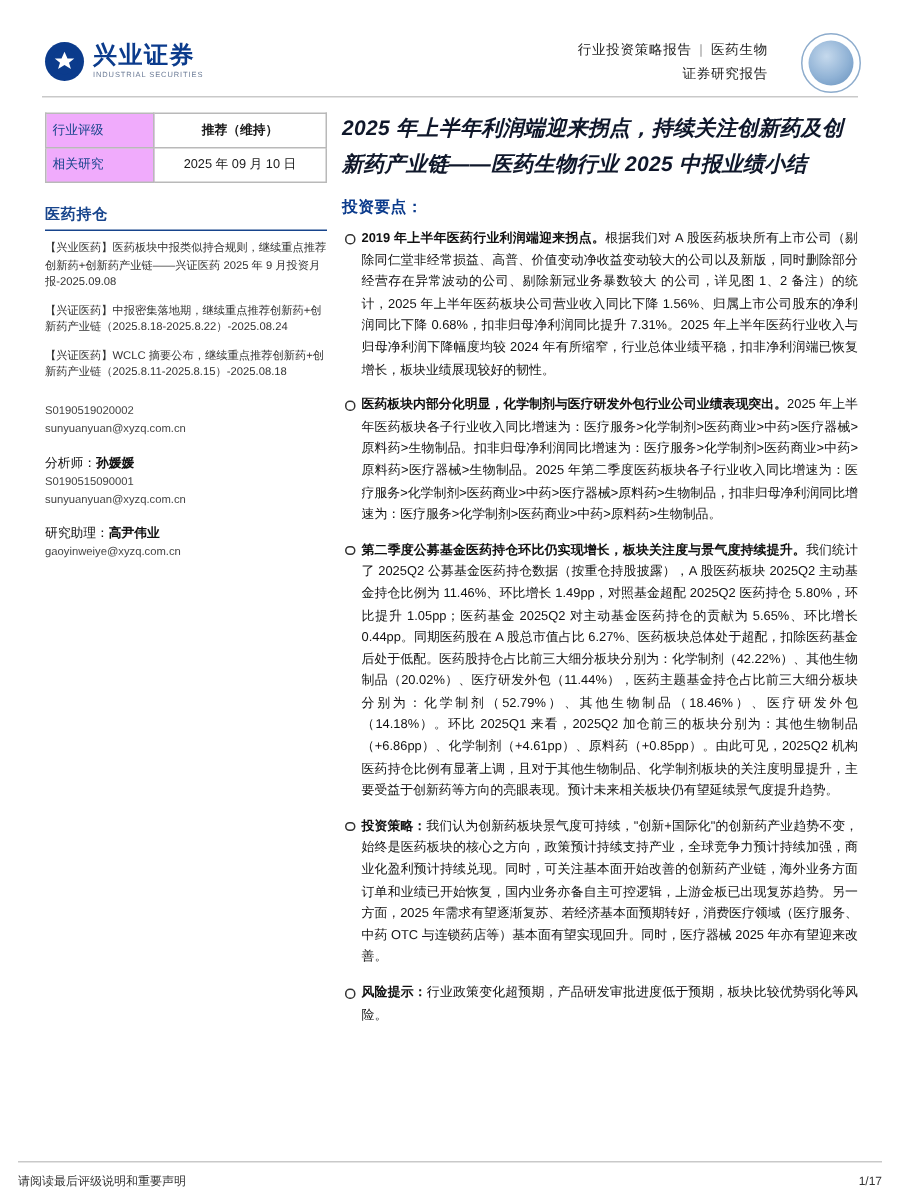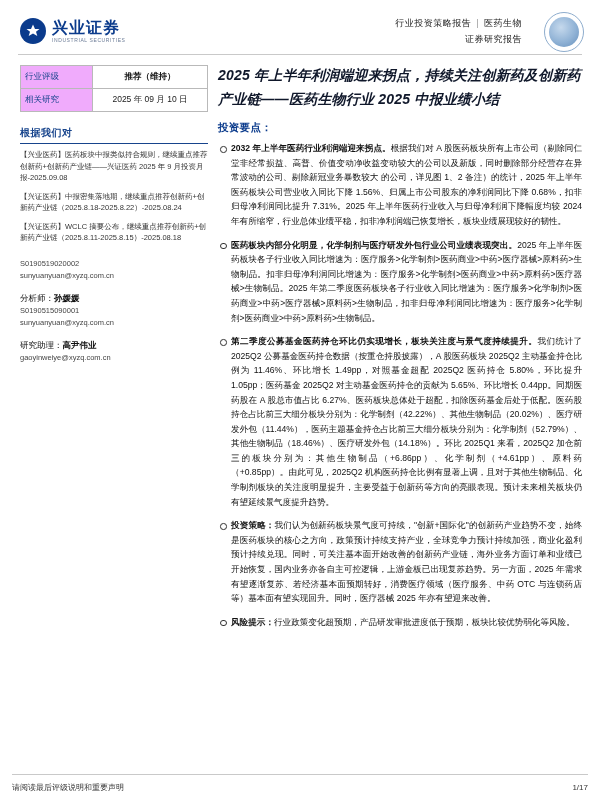--- a/index.html
+++ b/index.html
@@ -6,21 +6,21 @@
   html, body { margin: 0; padding: 0; }
   body {
     width: 600px;
     height: 800px;
     background: #ffffff;
     font-family: "Liberation Sans", sans-serif;
     color: #1a1a1a;
     position: relative;
     overflow: hidden;
   }
-  .page { width: 600px; height: 800px; position: relative; padding: 8px; }
+  .page { width: 600px; height: 800px; position: relative; padding: 18px; }
 
   
   .header {
     height: 46px;
     display: flex;
     align-items: center;
     padding: 0 10px 0 12px;
     position: relative;
   }
   .logo-block { display: flex; align-items: center; gap: 6px; width: 205px; }
@@ -164,21 +164,21 @@
             <td class="val b">推荐（维持）</td>
           </tr>
           <tr>
             <td class="lbl">相关研究</td>
             <td class="val">2025 年 09 月 10 日</td>
           </tr>
         </tbody>
       </table>
 
       <div class="lblock">
-        <div class="lblock-title">根据我们对</div>
+        <div class="lblock-title">医药持仓</div>
         <div class="lblock-rule"></div>
         <div class="related-item">【兴业医药】医药板块中报类似持合规则，继续重点推荐创新药+创新药产业链——兴证医药 2025 年 9 月投资月报-2025.09.08</div>
         <div class="related-item">【兴证医药】中报密集落地期，继续重点推荐创新药+创新药产业链（2025.8.18-2025.8.22）-2025.08.24</div>
         <div class="related-item">【兴证医药】WCLC 摘要公布，继续重点推荐创新药+创新药产业链（2025.8.11-2025.8.15）-2025.08.18</div>
       </div>
 
       <div class="lblock">
         <div class="analyst">
           <div class="an-sub">S0190519020002</div>
           <div class="an-mail">sunyuanyuan@xyzq.com.cn</div>
@@ -194,21 +194,21 @@
         </div>
       </div>
 
     </div>
 
     <div class="right-col">
       <div class="doc-title">2025 年上半年利润端迎来拐点，持续关注创新药及创新药产业链——医药生物行业 2025 中报业绩小结</div>
       <div class="sec-title">投资要点：</div>
 
       <ul class="points">
-        <li><b>2032 年上半年医药行业利润端迎来拐点。</b>根据我们对 A 股医药板块所有上市公司（剔除同仁堂非经常损益、高普、价值变动净收益变动较大的公司以及新版，同时删除部分经营存在异常波动的公司、剔除新冠业务暴数较大 的公司，详见图 1、2 备注）的统计，2025 年上半年医药板块公司营业收入同比下降 1.56%、归属上市公司股东的净利润同比下降 0.68%，扣非归母净利润同比提升 7.31%。2025 年上半年医药行业收入与归母净利润下降幅度均较 2024 年有所缩窄，行业总体业绩平稳，扣非净利润端已恢复增长，板块业绩展现较好的韧性。</li>
+        <li><b>2019 年上半年医药行业利润端迎来拐点。</b>根据我们对 A 股医药板块所有上市公司（剔除同仁堂非经常损益、高普、价值变动净收益变动较大的公司以及新版，同时删除部分经营存在异常波动的公司、剔除新冠业务暴数较大 的公司，详见图 1、2 备注）的统计，2025 年上半年医药板块公司营业收入同比下降 1.56%、归属上市公司股东的净利润同比下降 0.68%，扣非归母净利润同比提升 7.31%。2025 年上半年医药行业收入与归母净利润下降幅度均较 2024 年有所缩窄，行业总体业绩平稳，扣非净利润端已恢复增长，板块业绩展现较好的韧性。</li>
         <li><b>医药板块内部分化明显，化学制剂与医疗研发外包行业公司业绩表现突出。</b>2025 年上半年医药板块各子行业收入同比增速为：医疗服务&gt;化学制剂&gt;医药商业&gt;中药&gt;医疗器械&gt;原料药&gt;生物制品。扣非归母净利润同比增速为：医疗服务&gt;化学制剂&gt;医药商业&gt;中药&gt;原料药&gt;医疗器械&gt;生物制品。2025 年第二季度医药板块各子行业收入同比增速为：医疗服务&gt;化学制剂&gt;医药商业&gt;中药&gt;医疗器械&gt;原料药&gt;生物制品，扣非归母净利润同比增速为：医疗服务&gt;化学制剂&gt;医药商业&gt;中药&gt;原料药&gt;生物制品。</li>
         <li><b>第二季度公募基金医药持仓环比仍实现增长，板块关注度与景气度持续提升。</b>我们统计了 2025Q2 公募基金医药持仓数据（按重仓持股披露），A 股医药板块 2025Q2 主动基金持仓比例为 11.46%、环比增长 1.49pp，对照基金超配 2025Q2 医药持仓 5.80%，环比提升 1.05pp；医药基金 2025Q2 对主动基金医药持仓的贡献为 5.65%、环比增长 0.44pp。同期医药股在 A 股总市值占比 6.27%、医药板块总体处于超配，扣除医药基金后处于低配。医药股持仓占比前三大细分板块分别为：化学制剂（42.22%）、其他生物制品（20.02%）、医疗研发外包（11.44%），医药主题基金持仓占比前三大细分板块分别为：化学制剂（52.79%）、其他生物制品（18.46%）、医疗研发外包（14.18%）。环比 2025Q1 来看，2025Q2 加仓前三的板块分别为：其他生物制品（+6.86pp）、化学制剂（+4.61pp）、原料药（+0.85pp）。由此可见，2025Q2 机构医药持仓比例有显著上调，且对于其他生物制品、化学制剂板块的关注度明显提升，主要受益于创新药等方向的亮眼表现。预计未来相关板块仍有望延续景气度提升趋势。</li>
         <li><b>投资策略：</b>我们认为创新药板块景气度可持续，"创新+国际化"的创新药产业趋势不变，始终是医药板块的核心之方向，政策预计持续支持产业，全球竞争力预计持续加强，商业化盈利预计持续兑现。同时，可关注基本面开始改善的创新药产业链，海外业务方面订单和业绩已开始恢复，国内业务亦备自主可控逻辑，上游金板已出现复苏趋势。另一方面，2025 年需求有望逐渐复苏、若经济基本面预期转好，消费医疗领域（医疗服务、中药 OTC 与连锁药店等）基本面有望实现回升。同时，医疗器械 2025 年亦有望迎来改善。</li>
         <li><b>风险提示：</b>行业政策变化超预期，产品研发审批进度低于预期，板块比较优势弱化等风险。</li>
       </ul>
     </div>
 
   </div>
 
   <div class="footer">

